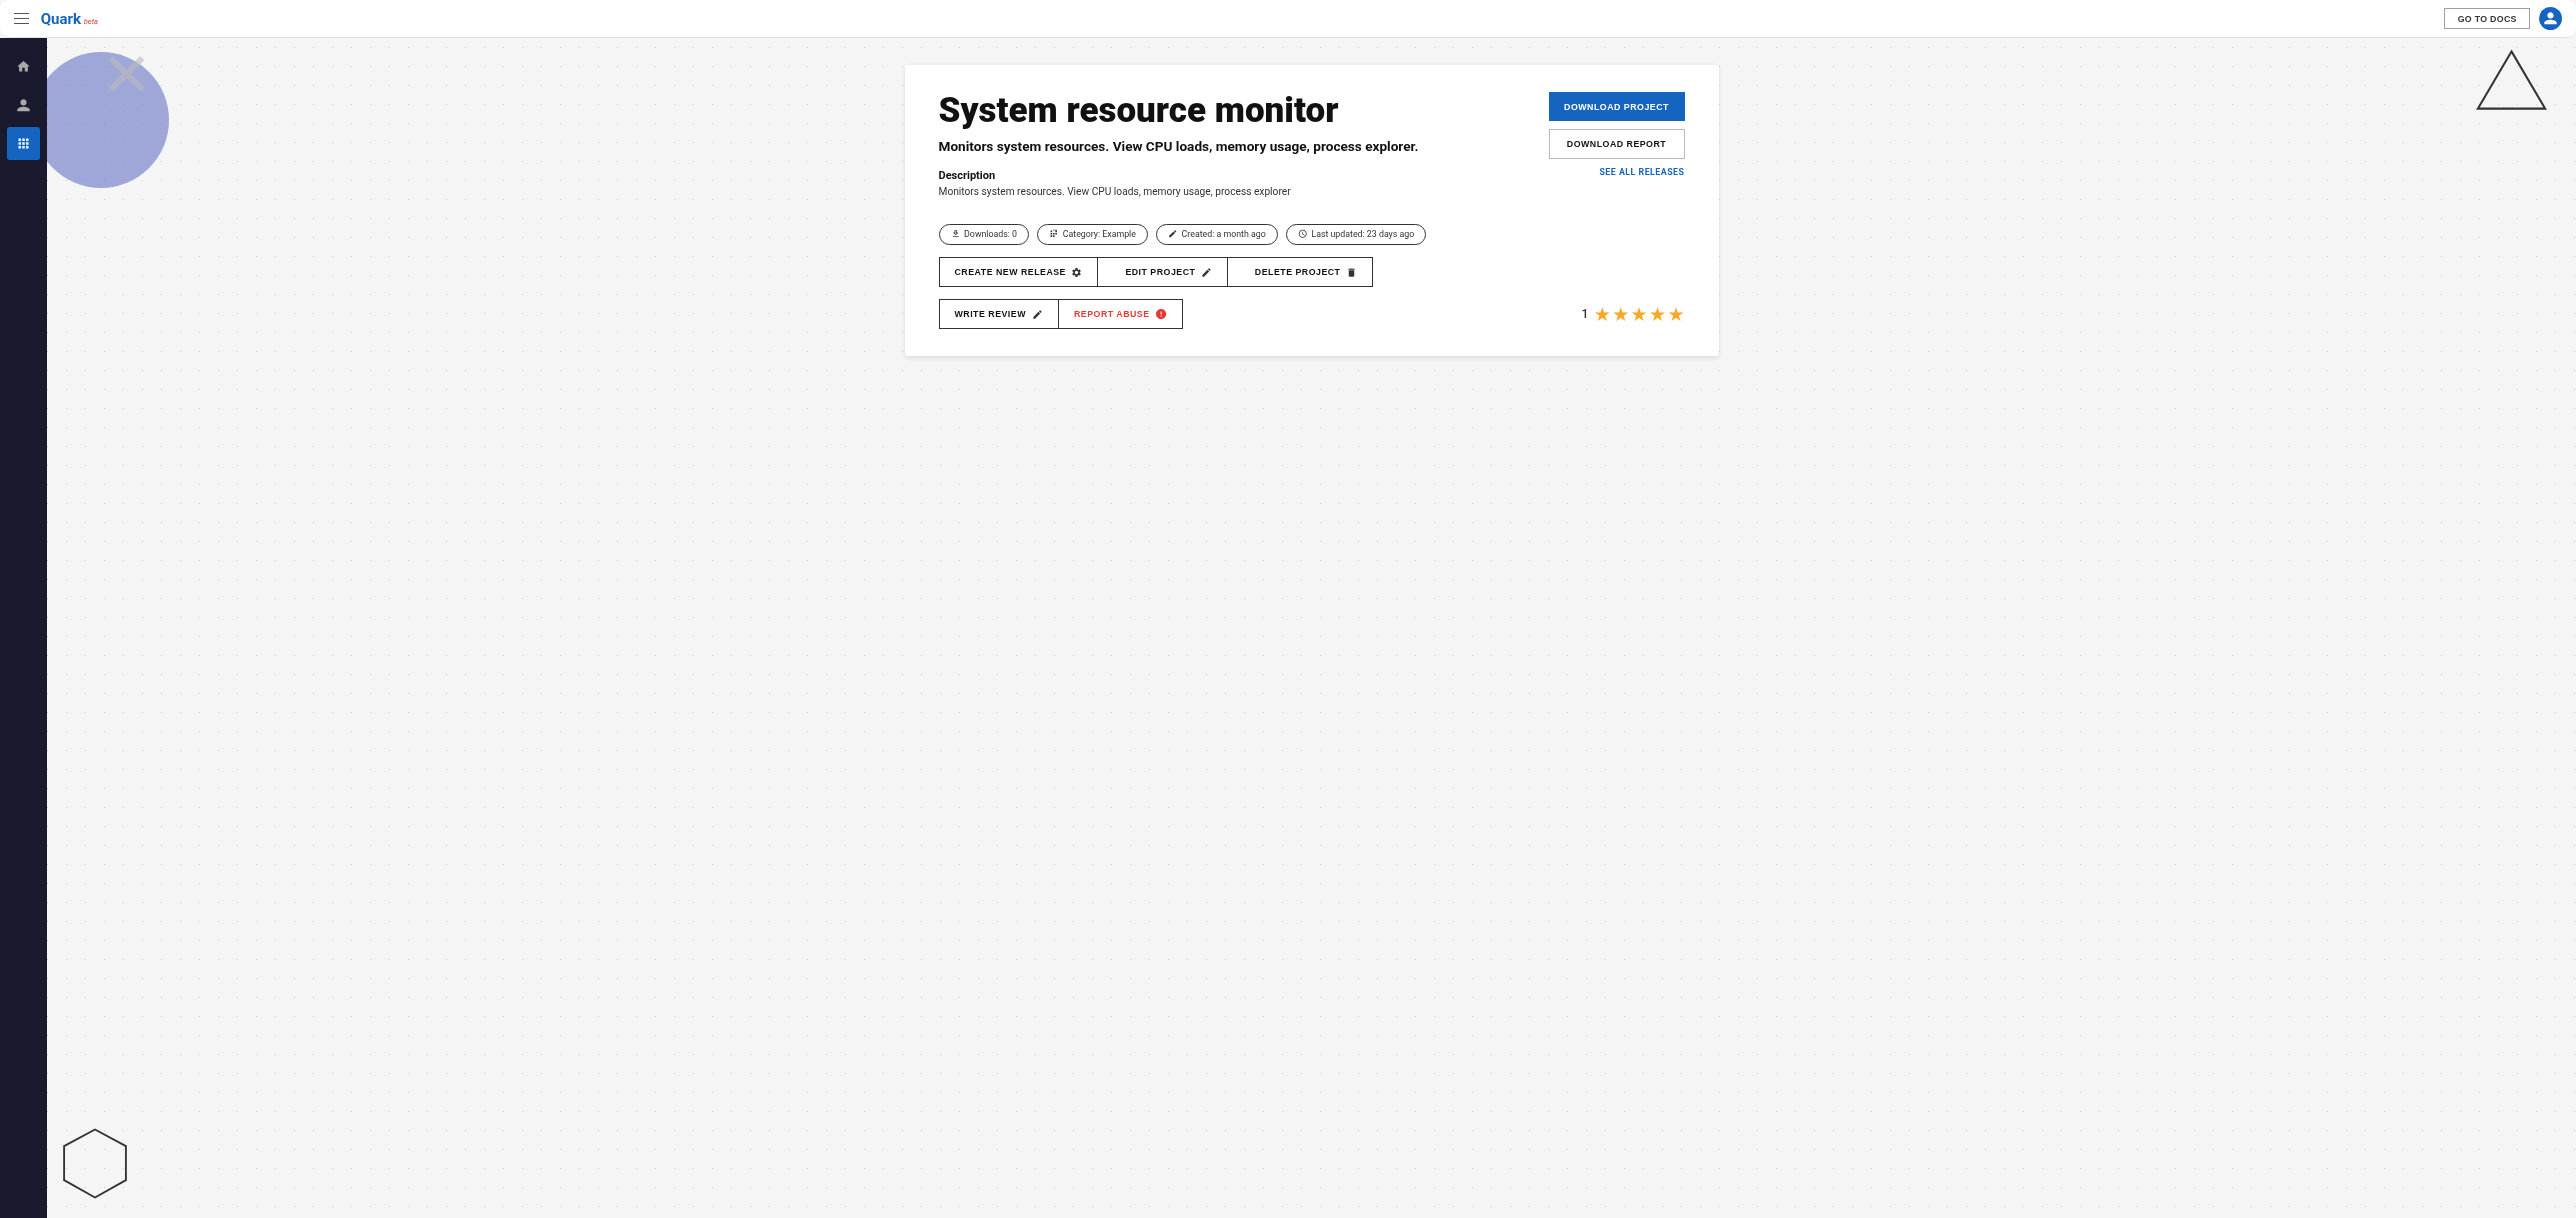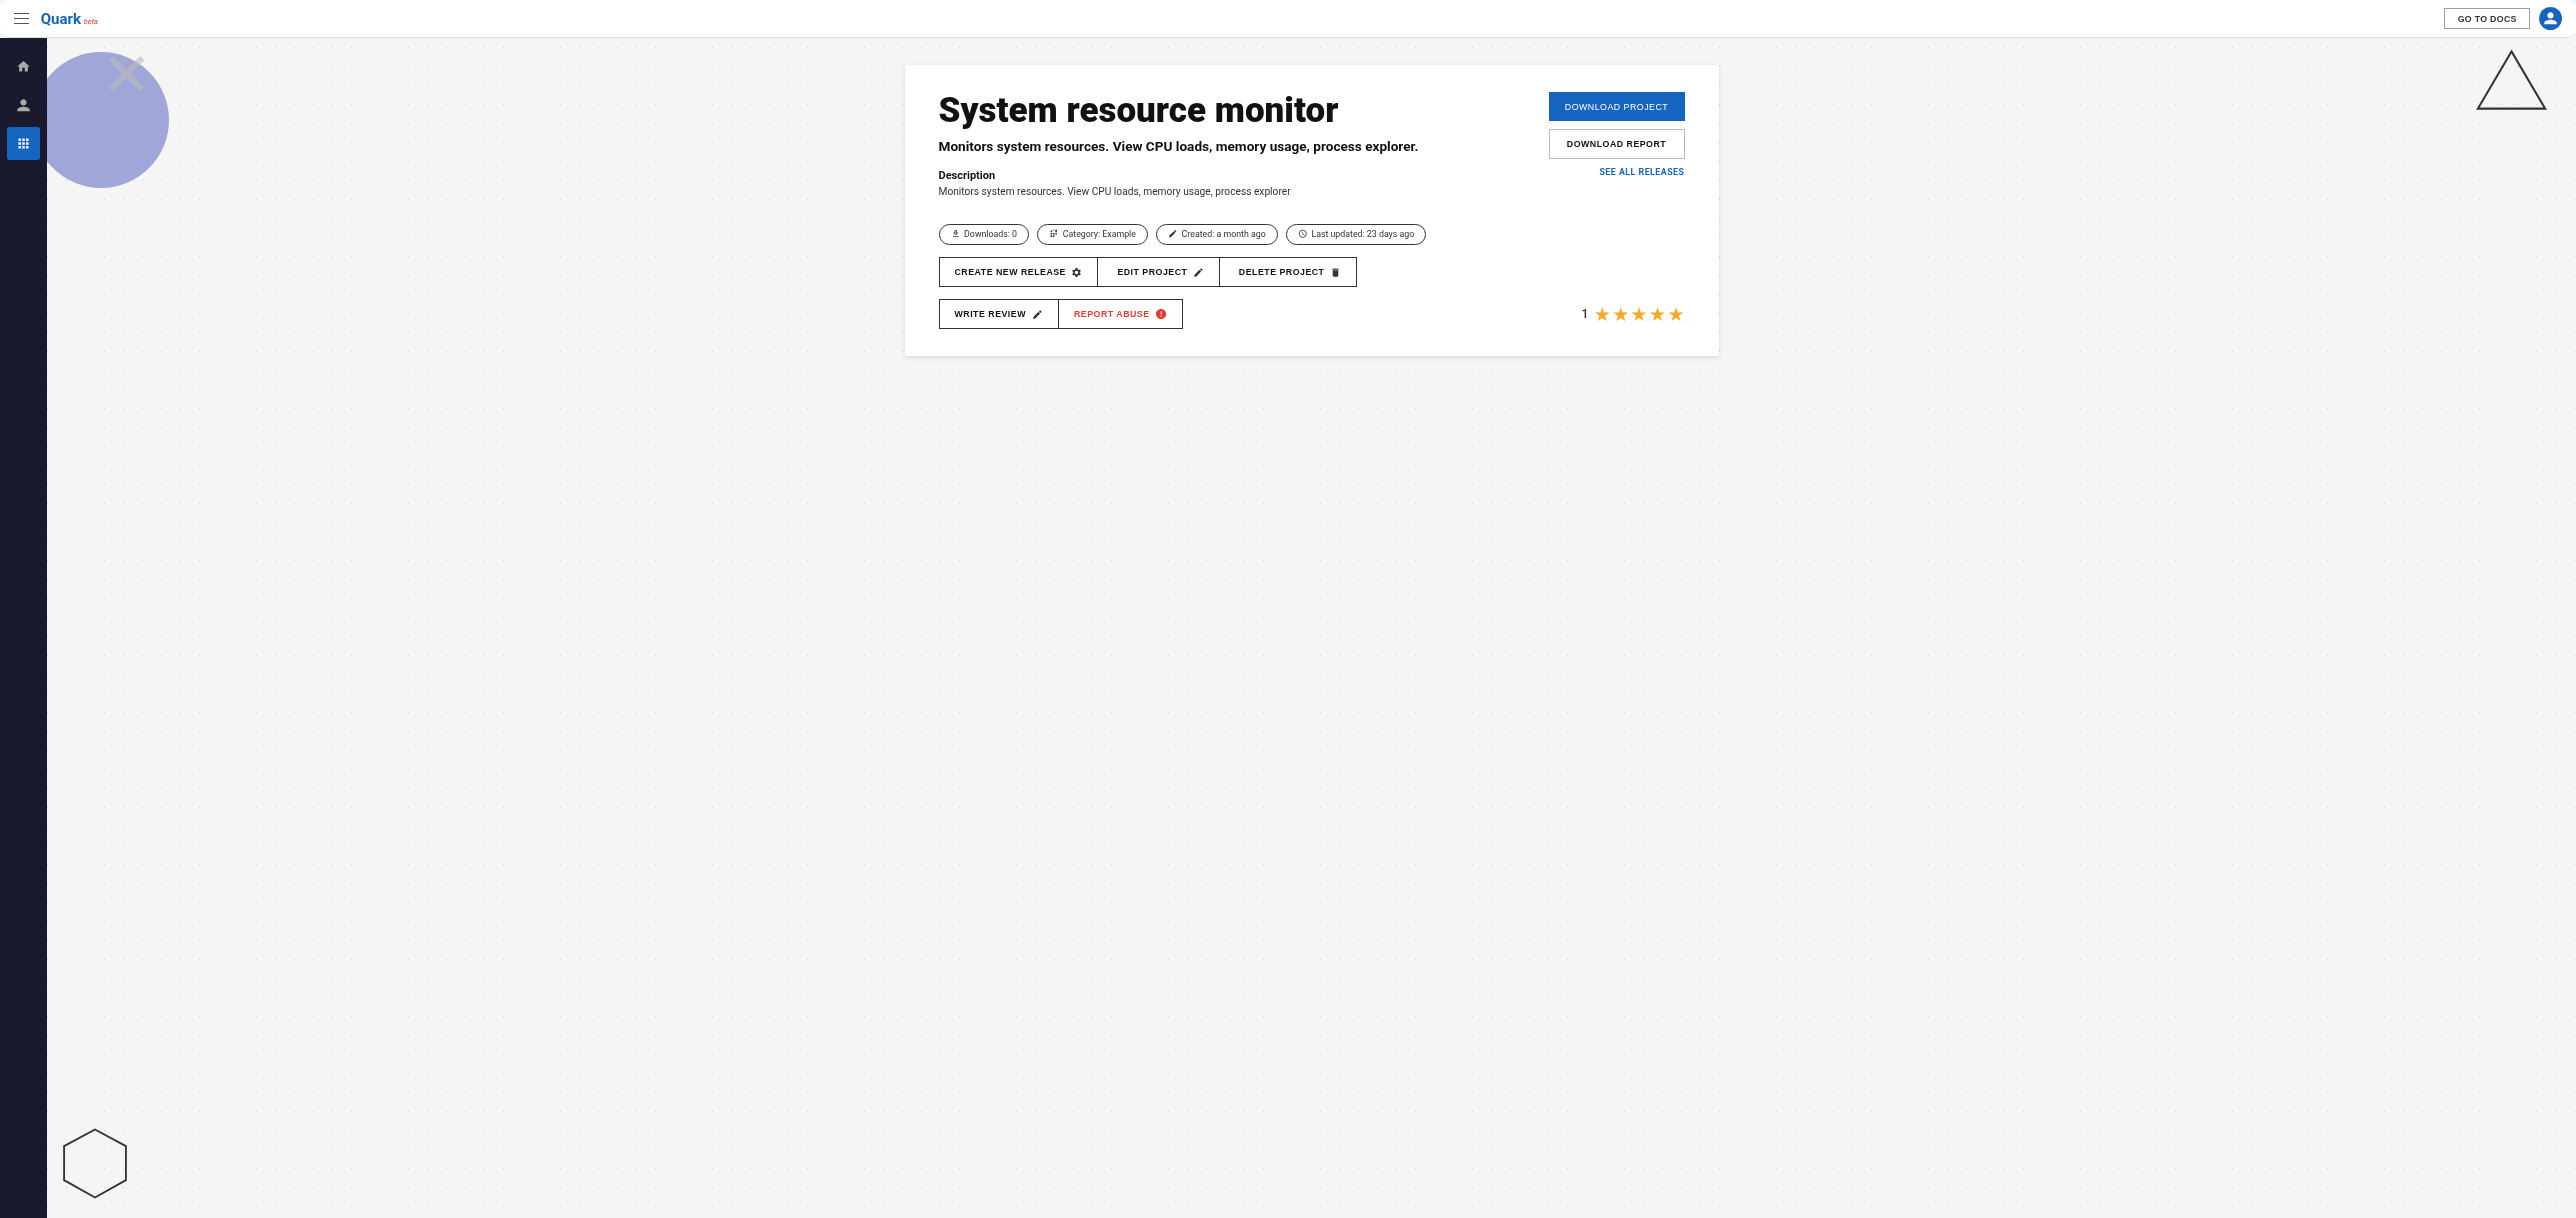--- a/index.html
+++ b/index.html
@@ -159,21 +159,21 @@
       flex-direction: column;
       align-items: flex-end;
       gap: 8.1px;
     }
     .download-project-btn {
       background: #1565c0;
       color: #fff;
       border: none;
       padding: 9.5px 15px;
       font-size: 8.8px;
-      font-weight: 400;
+      font-weight: 700;
       letter-spacing: 0.5px;
       cursor: pointer;
       min-width: 136px;
     }
     .download-build-btn {
       background: #fff;
       color: #111;
       border: 0.7px solid #bbb;
       padding: 8.8px 15px;
       font-size: 8.8px;
@@ -210,21 +210,21 @@
       display: flex;
       align-items: center;
       gap: 4.1px;
       white-space: nowrap;
     }
     .meta-tag-icon { font-size: 9.5px; }
 
     
     .action-row {
       display: flex;
-      gap: 4px;
+      gap: 12px;
       border: 1px solid #333;
       width: fit-content;
       margin-bottom: 12.2px;
     }
     .action-row-btn {
       background: #fff;
       border: none;
       border-right: 1px solid #333;
       padding: 8.1px 15px;
       font-size: 8.8px;

